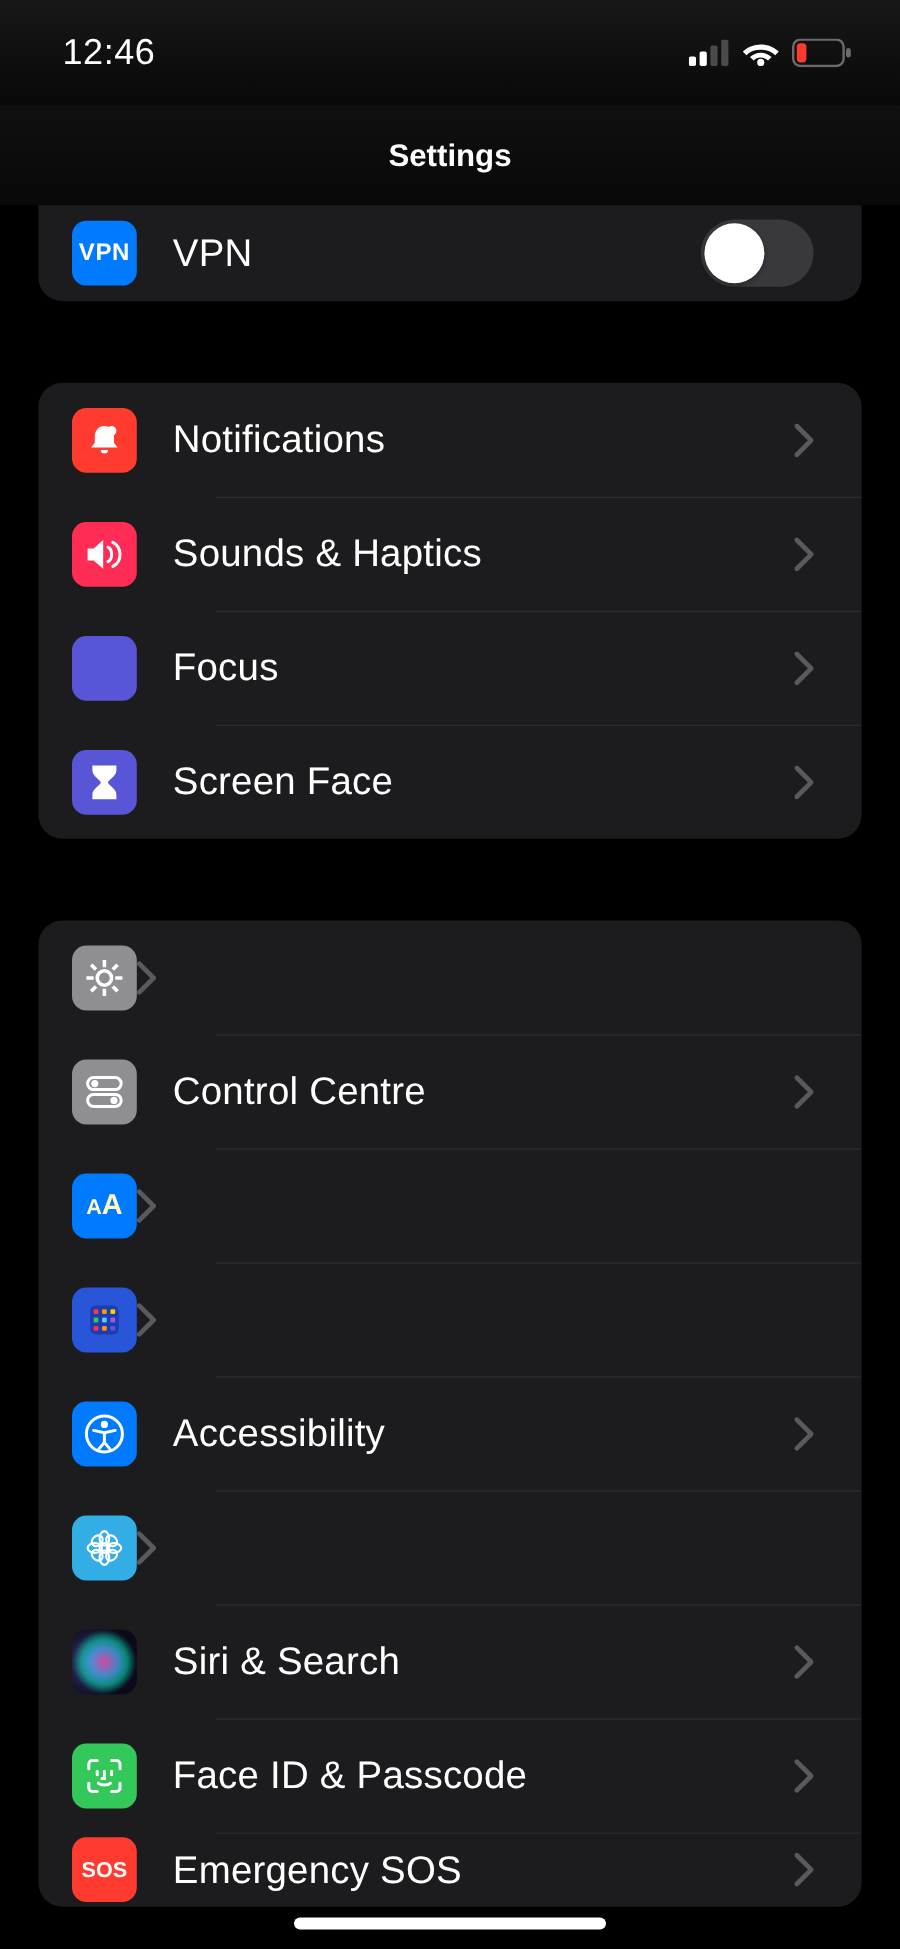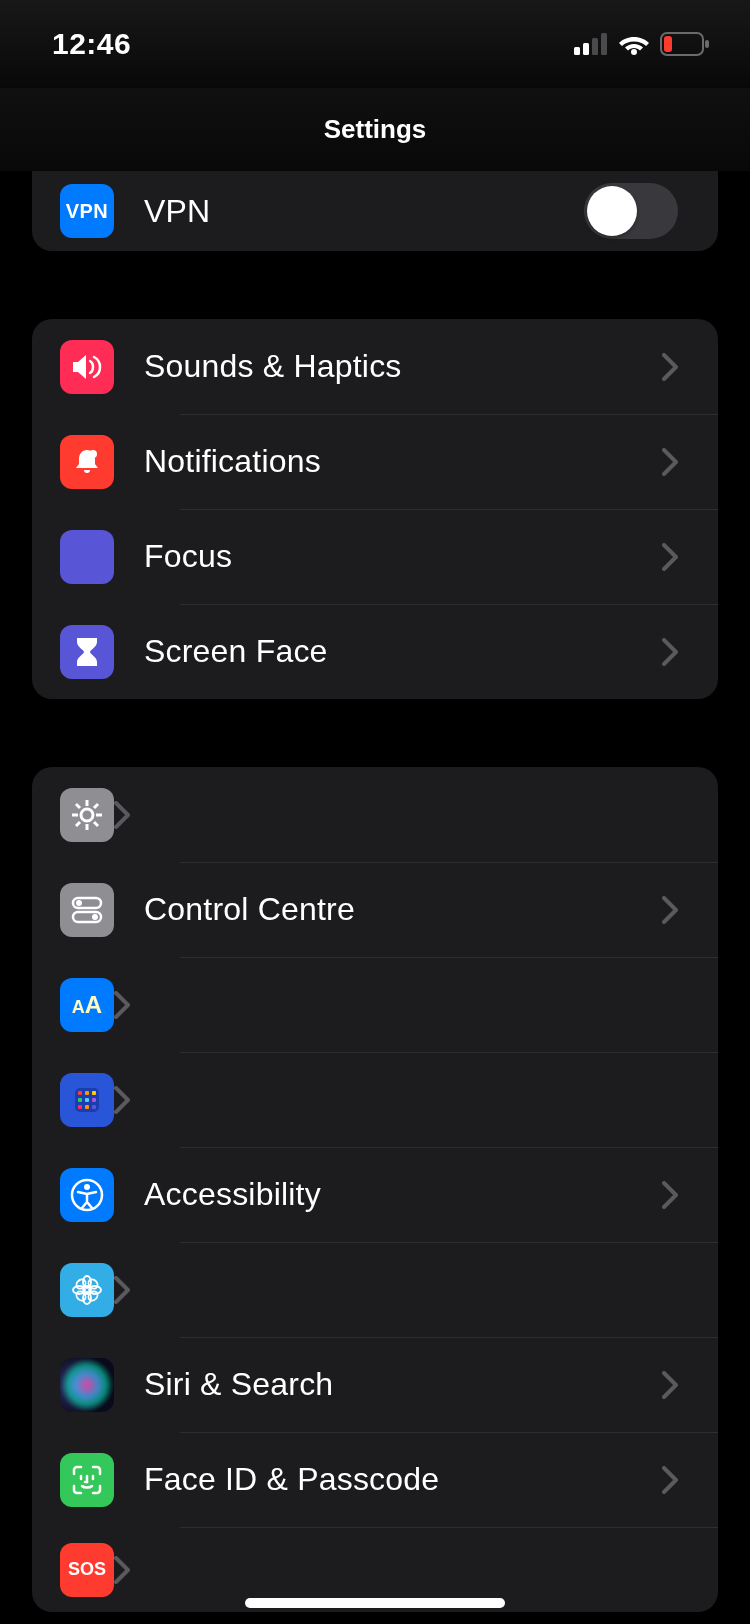--- a/index.html
+++ b/index.html
@@ -1,19 +1,19 @@
 <!DOCTYPE html>
 <html><head>
 <meta charset="utf-8">
 <style>
 * { margin: 0; padding: 0; box-sizing: border-box; -webkit-font-smoothing: antialiased; }
 html, body { width: 750px; height: 1624px; background: #000; font-family: -apple-system, "SF Pro Text", "Helvetica Neue", Arial, sans-serif; color: #fff; overflow: hidden; }
 
 .status-bar { height: 88px; display: flex; align-items: center; justify-content: space-between; padding: 0 40px 0 52px; background: linear-gradient(180deg, rgba(40,40,40,0.6), rgba(20,20,20,0.4)); }
-.status-time { font-size: 30px; font-weight: 700; letter-spacing: 0.5px; }
+.status-time { font-size: 30px; font-weight: 400; letter-spacing: 0.5px; }
 .status-icons { display: flex; align-items: center; gap: 10px; }
 
 .nav-bar { height: 83px; display: flex; align-items: center; justify-content: center; background: linear-gradient(180deg, rgba(40,40,40,0.4), rgba(28,28,28,0.3)); }
 .nav-title { font-size: 26px; font-weight: 600; }
 
 .content { padding: 0 32px 0 32px; }
 
 .group { background: #1c1c1e; border-radius: 20px; overflow: hidden; margin-top: 68px; }
 .group.first { margin-top: 0; border-top-left-radius: 0; border-top-right-radius: 0; }
 
@@ -40,21 +40,21 @@
 .bg-green { background: #34c759; }
 .bg-sos { background: #ff3b30; }
 .bg-siri { background: radial-gradient(circle at 30% 50%, #3a3a7a, #0a0a1a 70%); position: relative; overflow: hidden; }
 .bg-siri::after { content: ""; position: absolute; inset: 0; background: radial-gradient(circle at 50% 50%, rgba(255,80,180,0.8) 0%, rgba(80,180,255,0.7) 30%, rgba(0,255,200,0.5) 50%, transparent 70%); filter: blur(1px); }
 
 .vpn-text { font-size: 20px; font-weight: 700; color: #fff; letter-spacing: 0.5px; }
 .aa-text { font-size: 24px; font-weight: 700; color: #fef9c3; }
 .aa-text .small { font-size: 18px; }
 .sos-text { font-size: 18px; font-weight: 800; color: #fff; }
 
-.partial-row { height: 85px; overflow: hidden; }
+.partial-row { height: 62px; overflow: hidden; }
 </style>
 </head>
 <body>
 
 <div class="status-bar">
   <div class="status-time">12:46</div>
   <div class="status-icons">
     <svg width="34" height="22" viewBox="0 0 34 22">
       <rect x="0" y="14" width="6" height="8" rx="1.5" fill="#fff"></rect>
       <rect x="9" y="10" width="6" height="12" rx="1.5" fill="#fff"></rect>
@@ -87,39 +87,39 @@
       </div>
       <div class="row-label">VPN</div>
       <div class="toggle">
         <div class="toggle-knob"></div>
       </div>
     </div>
   </div>
 
   <div class="group">
     <div class="row">
+      <div class="icon-box bg-red">
+        <svg width="32" height="32" viewBox="0 0 32 32">
+            <path d="M16 4c-5 0-8 4-8 9v5l-3 4h22l-3-4v-5c0-5-3-9-8-9z M13 24a3 3 0 006 0" fill="#fff"></path>
+            <circle cx="22" cy="8" r="4" fill="#fff"></circle>
+          </svg>
+      </div>
+      <div class="row-label">Notifications</div>
+      <svg class="chevron" viewBox="0 0 16 28">
+          <path d="M2 2l12 12L2 26" stroke="#5a5a5e" stroke-width="4" fill="none" stroke-linecap="round" stroke-linejoin="round"></path>
+        </svg>
+    </div>
+    <div class="row">
       <div class="icon-box bg-pink">
         <svg width="34" height="30" viewBox="0 0 34 30">
             <path d="M3 10h5l8-7v24l-8-7H3z" fill="#fff"></path>
             <path d="M20 9c2 1 3 3 3 6s-1 5-3 6 M24 5c4 2 6 5 6 10s-2 8-6 10" stroke="#fff" stroke-width="2.5" fill="none" stroke-linecap="round"></path>
           </svg>
       </div>
       <div class="row-label">Sounds &amp; Haptics</div>
-      <svg class="chevron" viewBox="0 0 16 28">
-          <path d="M2 2l12 12L2 26" stroke="#5a5a5e" stroke-width="4" fill="none" stroke-linecap="round" stroke-linejoin="round"></path>
-        </svg>
-    </div>
-    <div class="row">
-      <div class="icon-box bg-red">
-        <svg width="32" height="32" viewBox="0 0 32 32">
-            <path d="M16 4c-5 0-8 4-8 9v5l-3 4h22l-3-4v-5c0-5-3-9-8-9z M13 24a3 3 0 006 0" fill="#fff"></path>
-            <circle cx="22" cy="8" r="4" fill="#fff"></circle>
-          </svg>
-      </div>
-      <div class="row-label">Notifications</div>
       <svg class="chevron" viewBox="0 0 16 28">
           <path d="M2 2l12 12L2 26" stroke="#5a5a5e" stroke-width="4" fill="none" stroke-linecap="round" stroke-linejoin="round"></path>
         </svg>
     </div>
     <div class="row">
       <div class="icon-box bg-indigo">
         <svg width="30" height="30" viewBox="0 0 30 30">
             <path d="M20 3a12 12 0 100 24 10 10 0 010-24z" fill="#fff"></path>
           </svg>
       </div>
@@ -257,20 +257,21 @@
       </div>
       <div class="row-label">Face ID &amp; Passcode</div>
       <svg class="chevron" viewBox="0 0 16 28">
           <path d="M2 2l12 12L2 26" stroke="#5a5a5e" stroke-width="4" fill="none" stroke-linecap="round" stroke-linejoin="round"></path>
         </svg>
     </div>
     <div class="row partial-row">
       <div class="icon-box bg-sos">
         <span class="sos-text">SOS</span>
       </div>
+      <div class="row-label">Emergency SOS</div>
       <svg class="chevron" viewBox="0 0 16 28">
           <path d="M2 2l12 12L2 26" stroke="#5a5a5e" stroke-width="4" fill="none" stroke-linecap="round" stroke-linejoin="round"></path>
         </svg>
     </div>
   </div>
 
 </div>
 
 <div class="home-indicator"></div>
 

